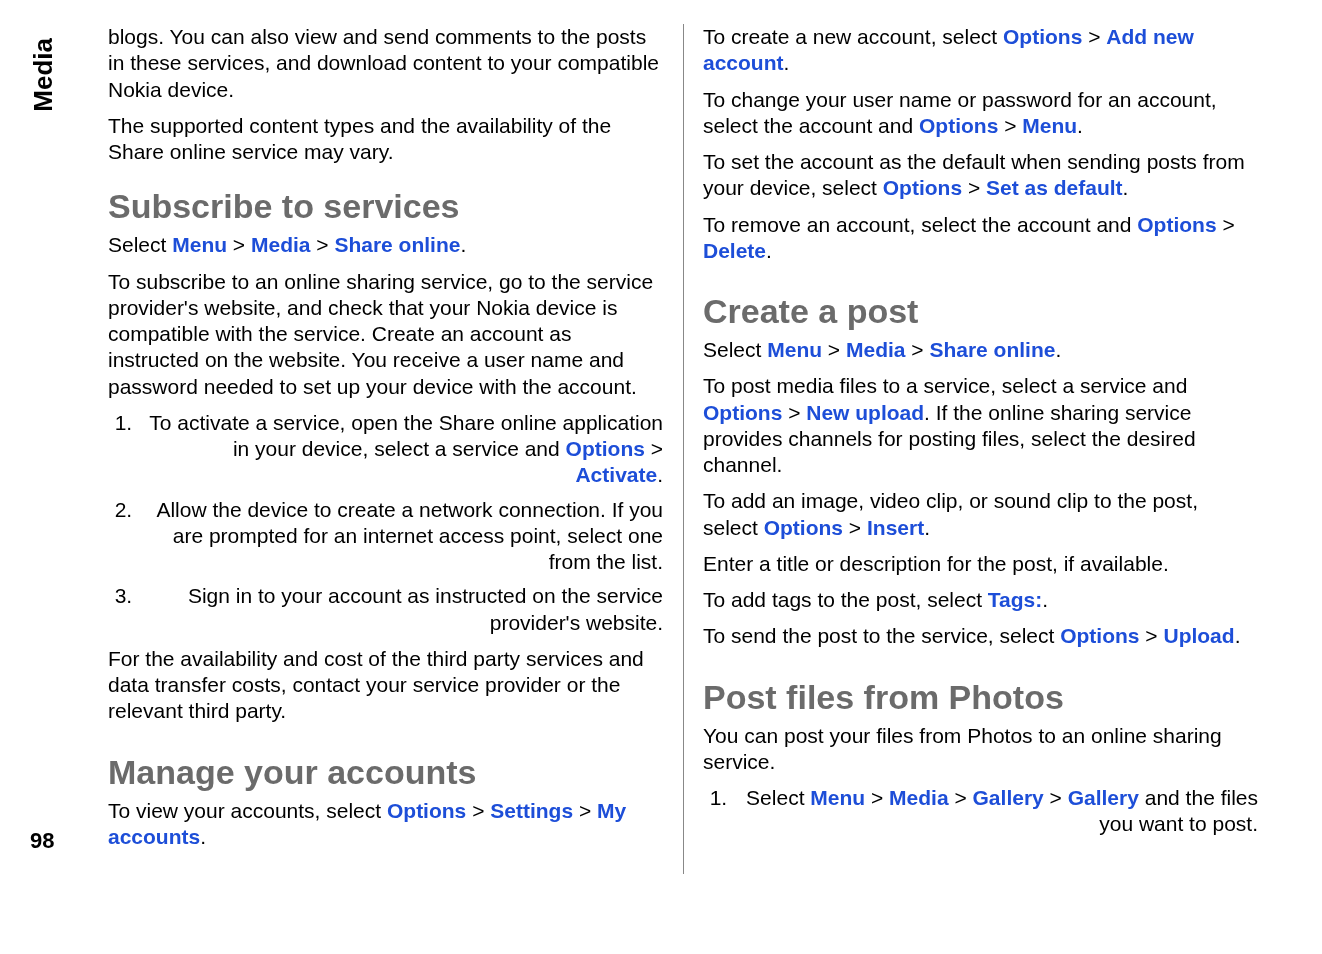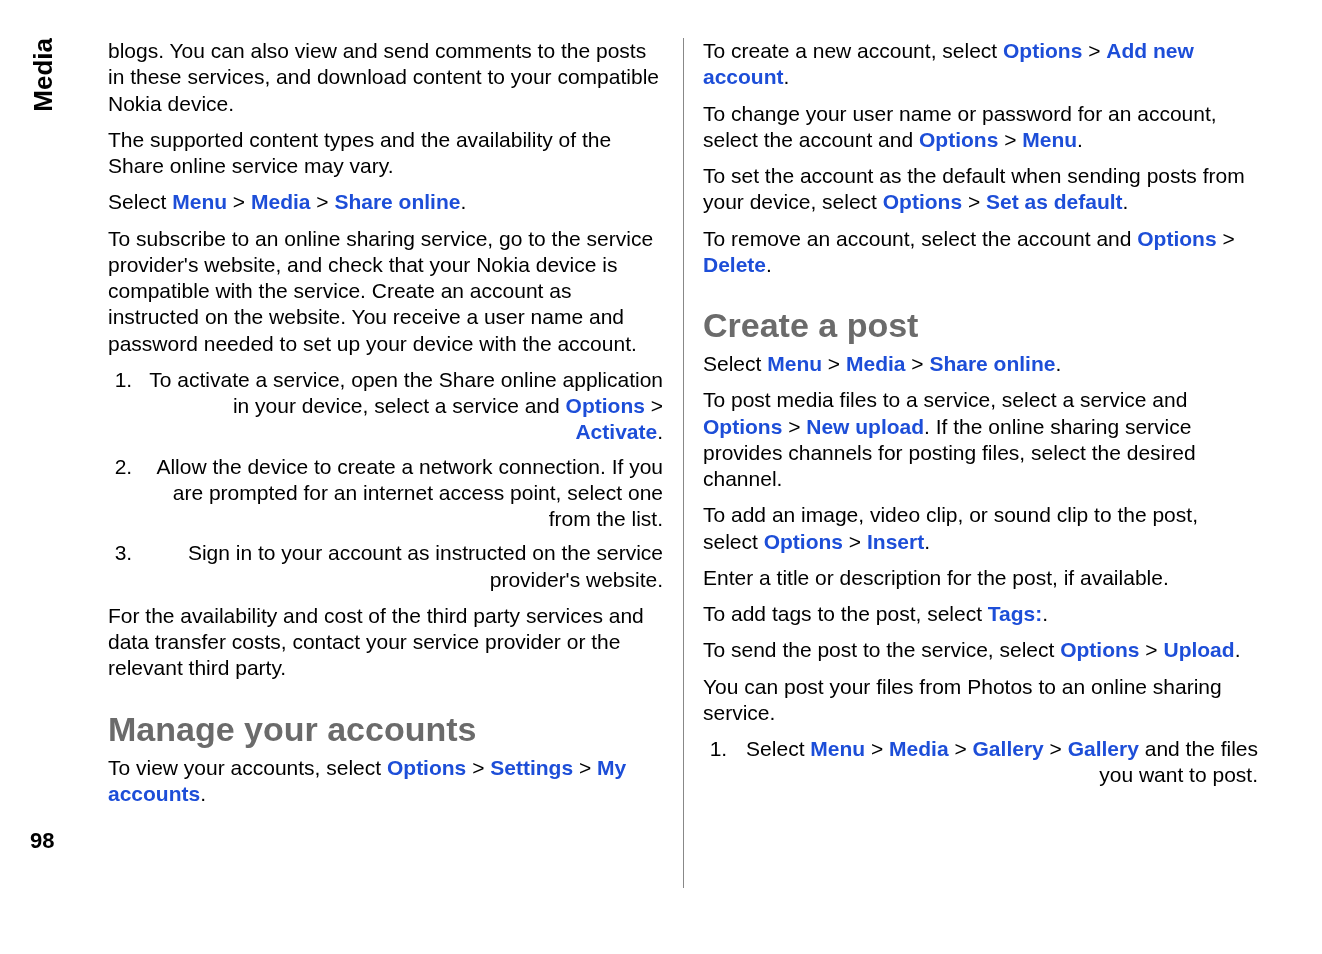--- a/index.html
+++ b/index.html
@@ -26,21 +26,21 @@
     position: absolute;
     left: 30px;
     bottom: 100px;
     font-weight: bold;
     font-size: 22px;
     color: #000;
   }
   .columns {
     position: absolute;
     left: 108px;
-    top: 38px;
+    top: 24px;
     width: 1150px;
     height: 850px;
     column-count: 2;
     column-gap: 40px;
     column-rule: 1px solid #888;
   }
   p { font-size: 21px; line-height: 1.25; margin-bottom: 10px; color: #000; }
   h2 {
     font-size: 34px;
     font-weight: bold;
@@ -59,20 +59,21 @@
 
 <div class="side-label">Media</div>
 <div class="page-number">98</div>
 
 <div class="columns">
 
   <p>blogs. You can also view and send comments to the posts in these services, and download content to your compatible Nokia device.</p>
   <p>The supported content types and the availability of the Share online service may vary.</p>
 
   <div class="no-break">
+  <h2 class="first">Subscribe to services</h2>
   <p>
     <span>Select </span><span class="link">Menu</span><span> &gt; </span><span class="link">Media</span><span> &gt; </span><span class="link">Share online</span><span>.</span>
   </p>
   </div>
   <p>To subscribe to an online sharing service, go to the service provider's website, and check that your Nokia device is compatible with the service. Create an account as instructed on the website. You receive a user name and password needed to set up your device with the account.</p>
   <ol>
     <li>
       <span>To activate a service, open the Share online application in your device, select a service and </span><span class="link">Options</span><span> &gt; </span><span class="link">Activate</span><span>.</span>
     </li>
     <li>Allow the device to create a network connection. If you are prompted for an internet access point, select one from the list.</li>
@@ -114,20 +115,21 @@
   </p>
   <p>Enter a title or description for the post, if available.</p>
   <p>
     <span>To add tags to the post, select </span><span class="link">Tags:</span><span>.</span>
   </p>
   <p>
     <span>To send the post to the service, select </span><span class="link">Options</span><span> &gt; </span><span class="link">Upload</span><span>.</span>
   </p>
 
   <div class="no-break">
+  <h2>Post files from Photos</h2>
   <p>You can post your files from Photos to an online sharing service.</p>
   <ol>
     <li>
       <span>Select </span><span class="link">Menu</span><span> &gt; </span><span class="link">Media</span><span> &gt; </span><span class="link">Gallery</span><span> &gt; </span><span class="link">Gallery</span><span> and the files you want to post.</span>
     </li>
   </ol>
   </div>
 
 </div>
 

